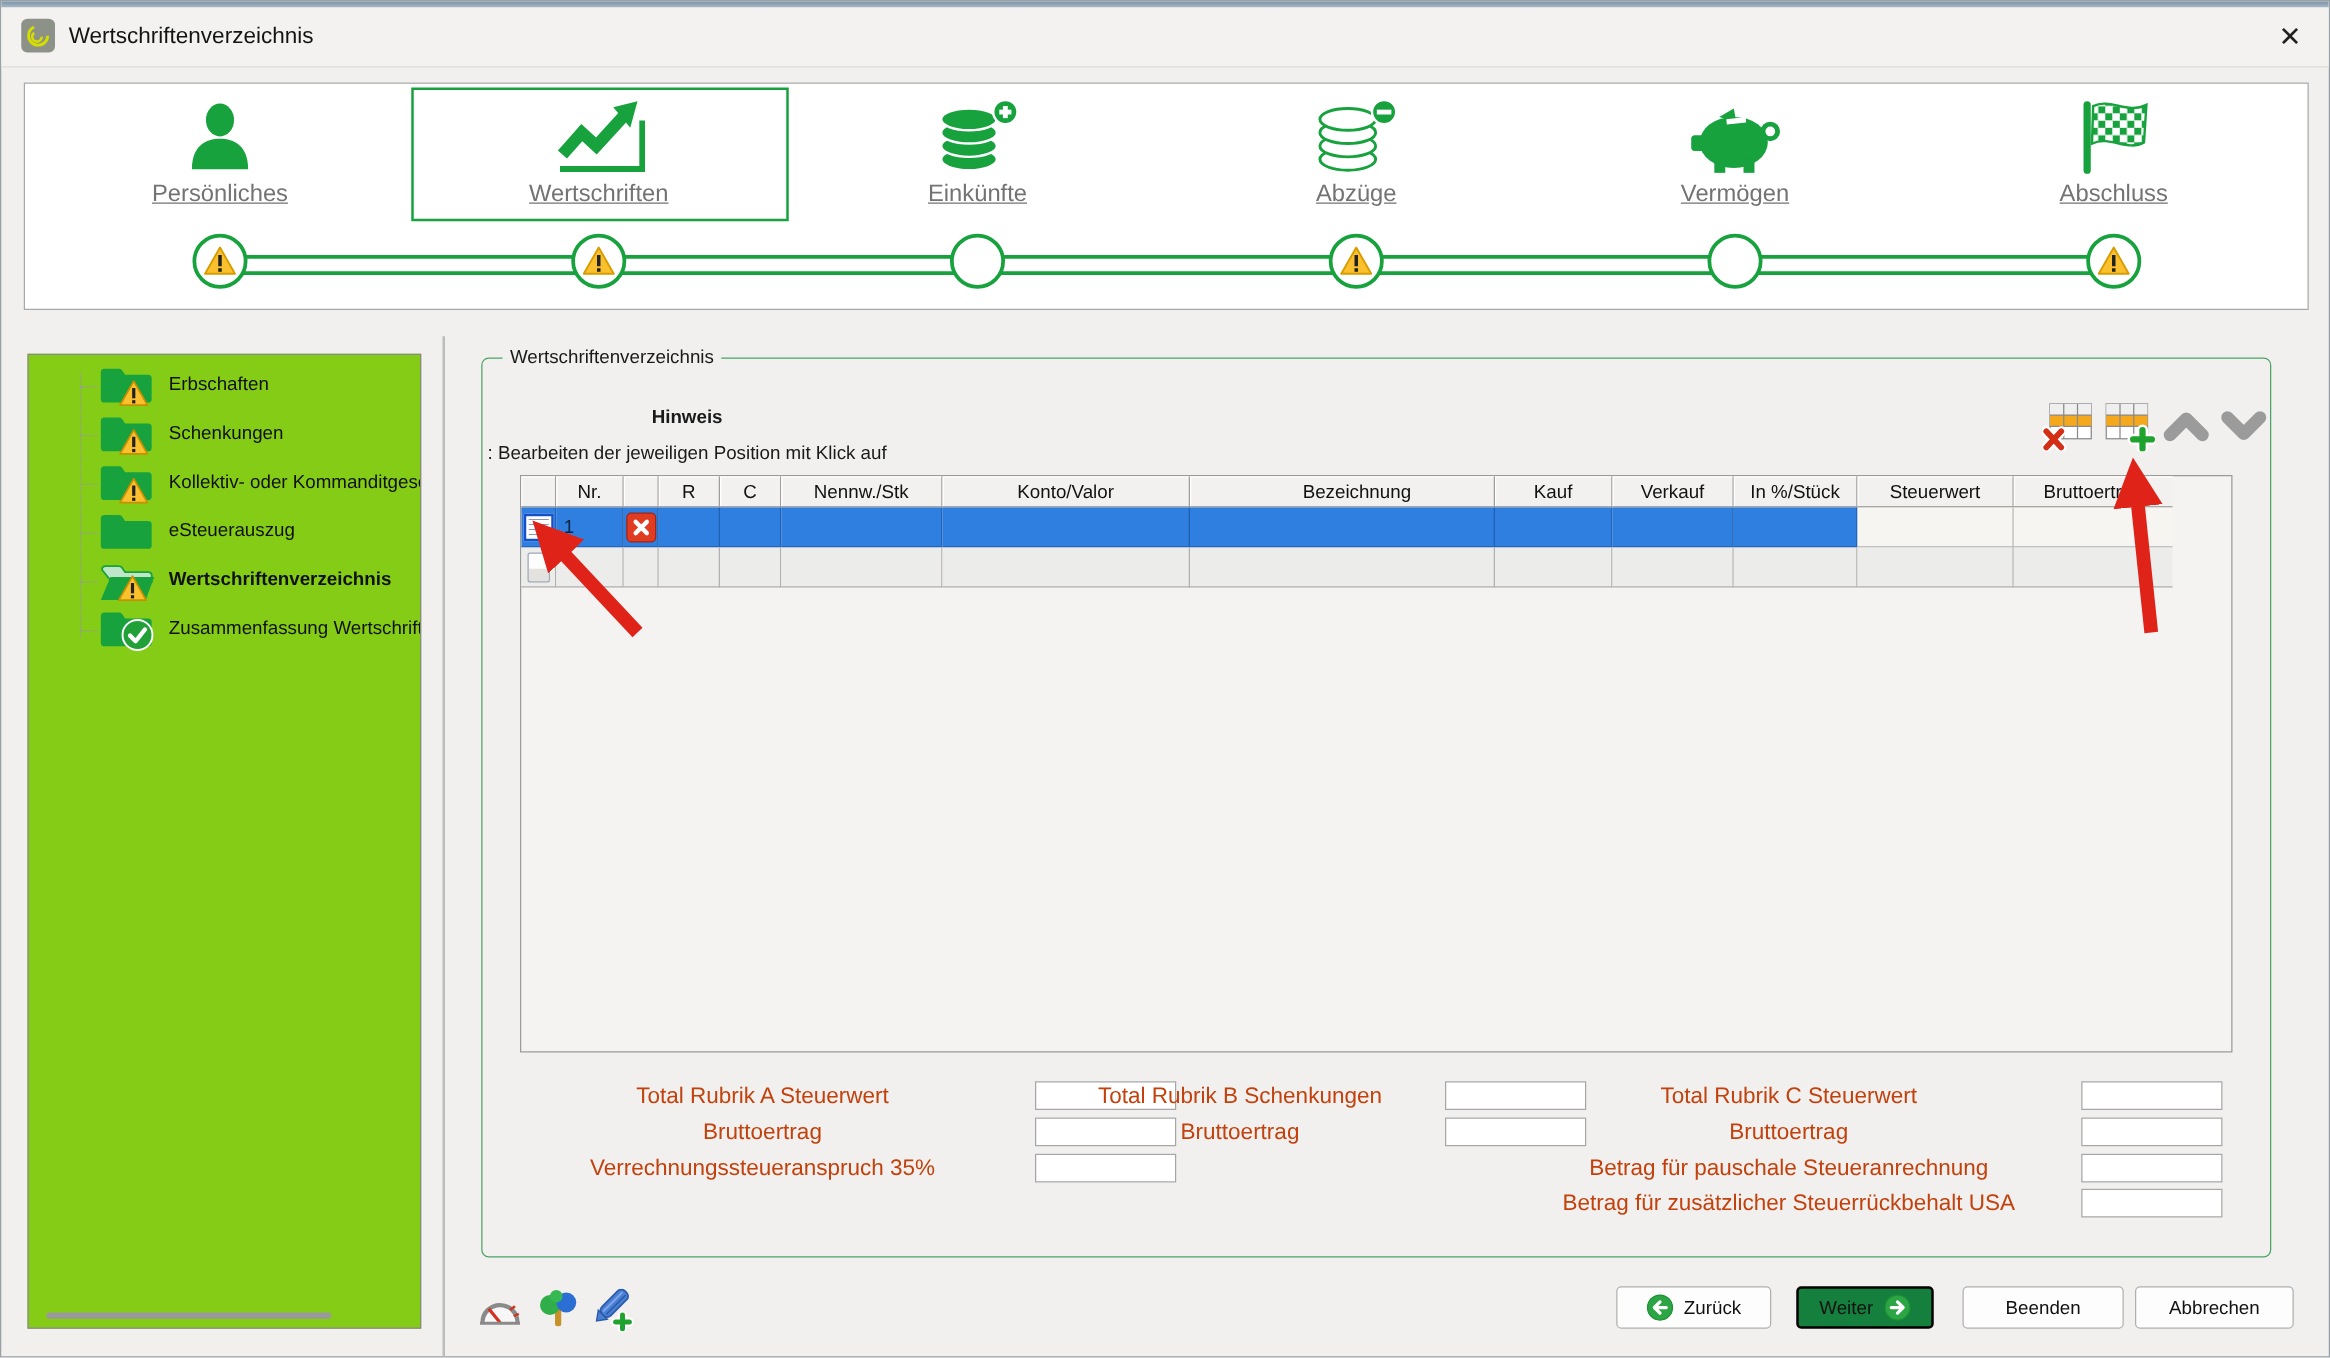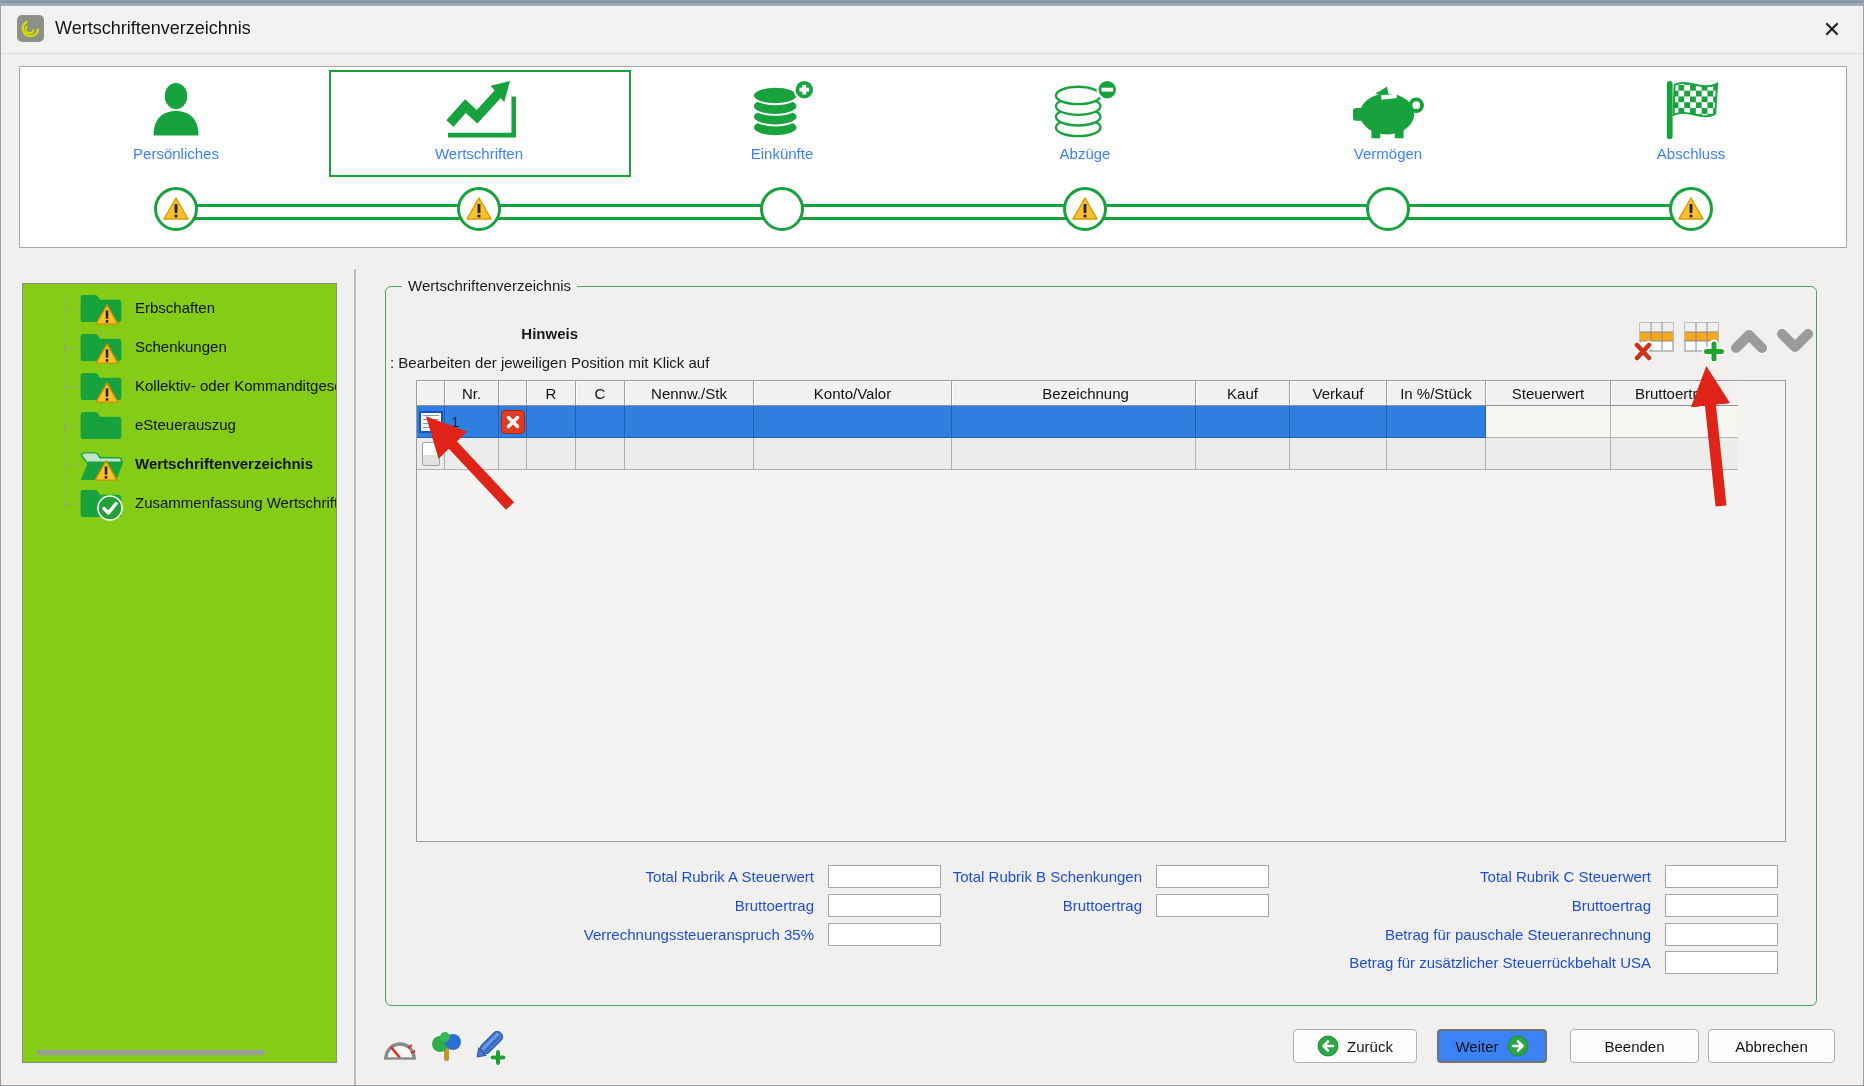--- a/index.html
+++ b/index.html
@@ -10,21 +10,21 @@
   #topstrip{position:absolute;left:0;top:0;width:100%;height:5px;background:linear-gradient(#7d92a6,#a9b8c6);}
   #titlebar{position:absolute;left:0;top:5px;width:100%;height:47px;background:#f3f2f0;border-bottom:1px solid #dddad6;}
   #app-icon{position:absolute;left:16px;top:9px;width:27px;height:27px;border-radius:5px;background:#8d9289;display:flex;align-items:center;justify-content:center;}
   #title-text{position:absolute;left:54px;top:12px;font-size:18px;color:#141414;}
   #close-btn{position:absolute;right:14px;top:8px;width:34px;height:32px;display:flex;align-items:center;justify-content:center;font-size:22px;color:#222;cursor:pointer;}
 
   
   #navpanel{position:absolute;left:18px;top:65px;width:1828px;height:182px;background:#fff;border:1px solid #a8a8a8;box-sizing:border-box;}
   .nav-item{position:absolute;top:8px;width:240px;height:100px;display:flex;flex-direction:column;align-items:center;}
   .nav-icon{height:66px;display:flex;align-items:flex-end;justify-content:center;}
-  .nav-label{margin-top:4px;font-size:15px;color:#3b82f6;}
+  .nav-label{margin-top:4px;font-size:19px;color:#737373;text-decoration:underline;}
   #nav-selected-box{position:absolute;left:309px;top:3px;width:302px;height:107px;border:2px solid #17A23E;box-sizing:border-box;}
   #nav-line{position:absolute;left:156px;top:137px;width:1515px;height:10px;border-top:3px solid #17A23E;border-bottom:3px solid #17A23E;background:#fff;}
   .nav-circle{position:absolute;top:120px;width:44px;height:44px;border-radius:50%;background:#fff;border:3px solid #17A23E;box-sizing:border-box;display:flex;align-items:center;justify-content:center;}
 
   
   #divider{position:absolute;left:353px;top:268px;width:2px;height:818px;background:#bcbcbc;}
   #treepanel{position:absolute;left:21px;top:282px;width:315px;height:780px;background:#84cc16;border:1px solid #8a8a8a;box-sizing:border-box;overflow:hidden;}
   #tree-vline{position:absolute;left:41px;top:14px;height:212px;border-left:1px dotted #9a9a9a;}
   .tree-item{position:absolute;left:0;width:100%;height:39px;display:flex;align-items:center;cursor:pointer;}
   .tree-stub{position:absolute;left:41px;top:19px;width:14px;border-top:1px dotted #9a9a9a;}
@@ -55,27 +55,27 @@
   .c5{width:129px;}.c6{width:198px;}.c7{width:244px;padding-left:24px;}.c8{width:94px;}.c9{width:97px;}
   .c10{width:99px;}.c11{width:125px;}.c12{width:127px;border-right:none;}
   .nr-cell{justify-content:flex-start;padding-left:6px;}
 
   .edit-ico-sel{width:24px;height:22px;border:2px solid #1650c8;background:#fff;background-image:repeating-linear-gradient(to bottom,#8899bb 0 1px,transparent 1px 4px);background-size:16px 100%;background-repeat:no-repeat;background-position:2px 2px;box-sizing:border-box;}
   .edit-ico{width:18px;height:24px;background:#fdfdfd;border:1px solid #9aa6b6;box-sizing:border-box;border-radius:2px;box-shadow:inset 0 -10px 0 #e3e2df;}
   .del-ico{width:22px;height:22px;border-radius:4px;background:#e03c22;border:1px solid #a32410;display:flex;align-items:center;justify-content:center;}
 
   
   .tot-row{position:absolute;height:25px;display:flex;align-items:center;}
-  .tot-label{font-size:15px;color:#1d4ed8;text-align:right;}
+  .tot-label{font-size:18px;color:#c2410c;text-align:center;}
   .tot-input{width:113px;height:23px;box-sizing:border-box;border:1px solid #a6a6a6;background:#fff;margin-left:14px;font-size:14px;padding:0 4px;}
 
   
   .tool-ico{position:absolute;top:1030px;width:38px;height:34px;display:flex;align-items:center;justify-content:center;cursor:pointer;}
   .btn{position:absolute;top:1028px;height:34px;background:#fdfdfd;border:1px solid #b0b0b0;border-radius:4px;font-size:15px;color:#111;display:flex;align-items:center;justify-content:center;gap:8px;cursor:pointer;box-sizing:border-box;}
-  .btn.default{background:#3b82f6;border:2px solid #737373;}
+  .btn.default{background:#15803d;border:2px solid #000000;}
 
   
   #arrows{position:absolute;left:0;top:0;width:1864px;height:1086px;pointer-events:none;z-index:60;}
 </style>
 </head>
 <body>
 
 <svg width="0" height="0" style="position:absolute">
   <defs>
     <pattern id="chk" width="12" height="12" patternUnits="userSpaceOnUse">

